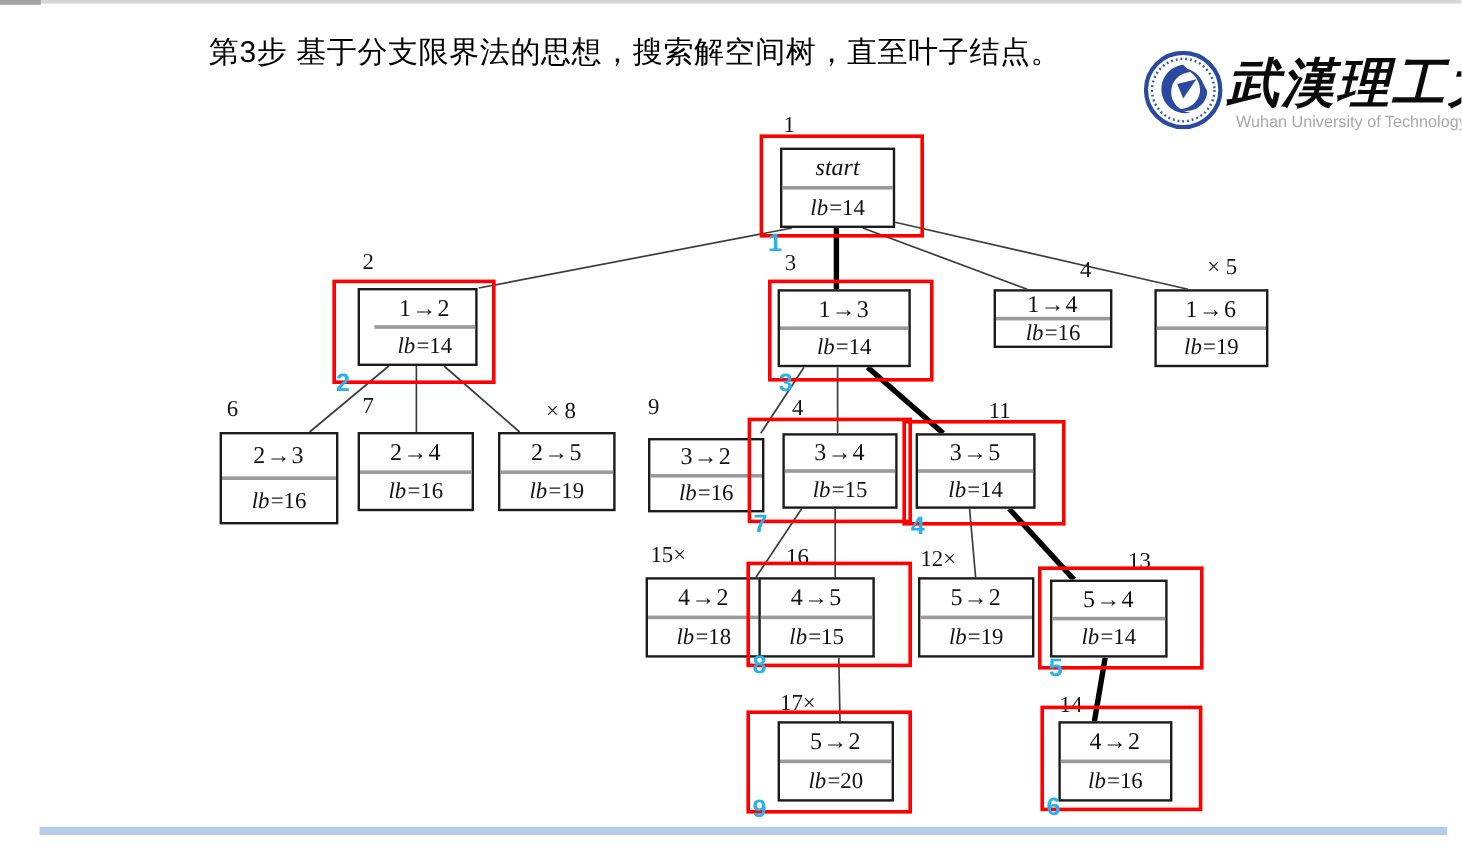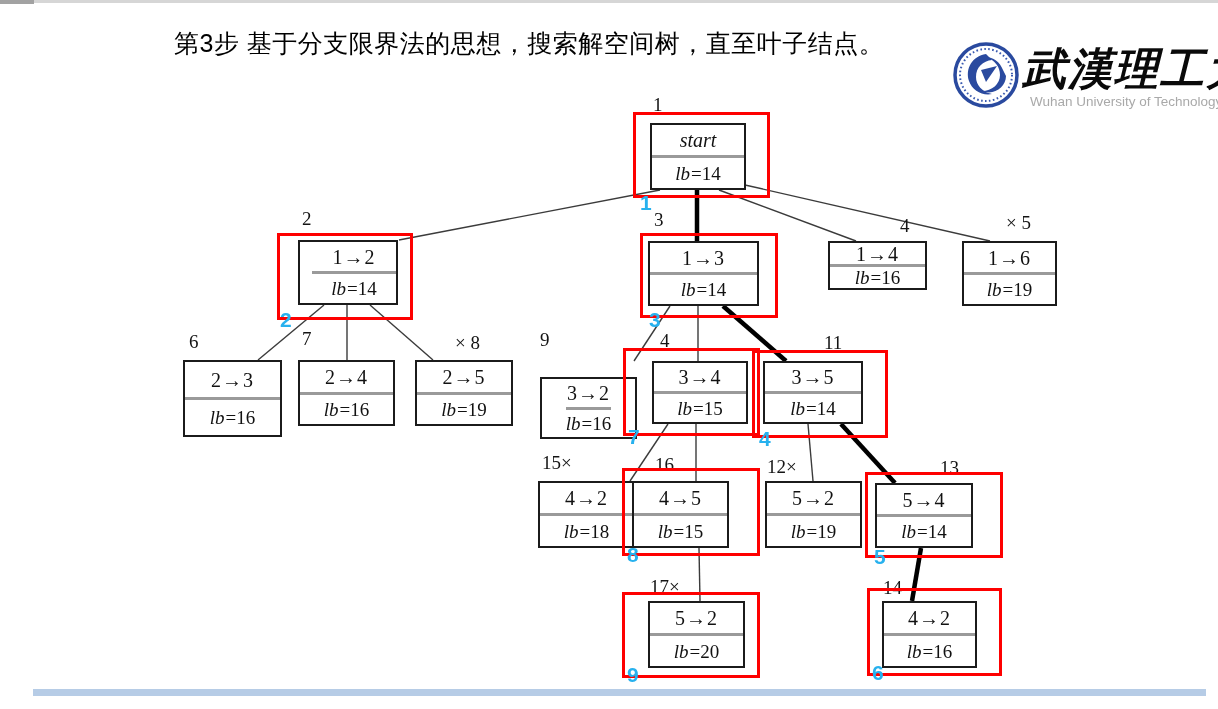--- a/index.html
+++ b/index.html
@@ -139,21 +139,21 @@
       </div>
       <div class="abs node-label" style="left: 455px; top: 333px;">× 8</div>
       <div class="abs state-box" style="left: 415px; top: 360px; width: 98px; height: 66px;">
         <div class="abs cell" style="position: relative;">2→5</div>
         <div class="abs cell lb" style="position: relative;">
           <i>lb</i>
           <span>=19</span>
         </div>
       </div>
       <div class="abs node-label" style="left: 540px; top: 330px;">9</div>
-      <div class="abs state-box" style="left: 540px; top: 377px; width: 97px; height: 62px; align-items: center;">
+      <div class="abs state-box" style="left: 540px; top: 365px; width: 97px; height: 62px;">
         <div class="abs cell" style="position: relative;">3→2</div>
         <div class="abs cell lb" style="position: relative;">
           <i>lb</i>
           <span>=16</span>
         </div>
       </div>
       <div class="abs node-label" style="left: 660px; top: 331px;">4</div>
       <div class="abs state-box" style="left: 652px; top: 361px; width: 96px; height: 63px;">
         <div class="abs cell" style="position: relative;">3→4</div>
         <div class="abs cell lb" style="position: relative;">

